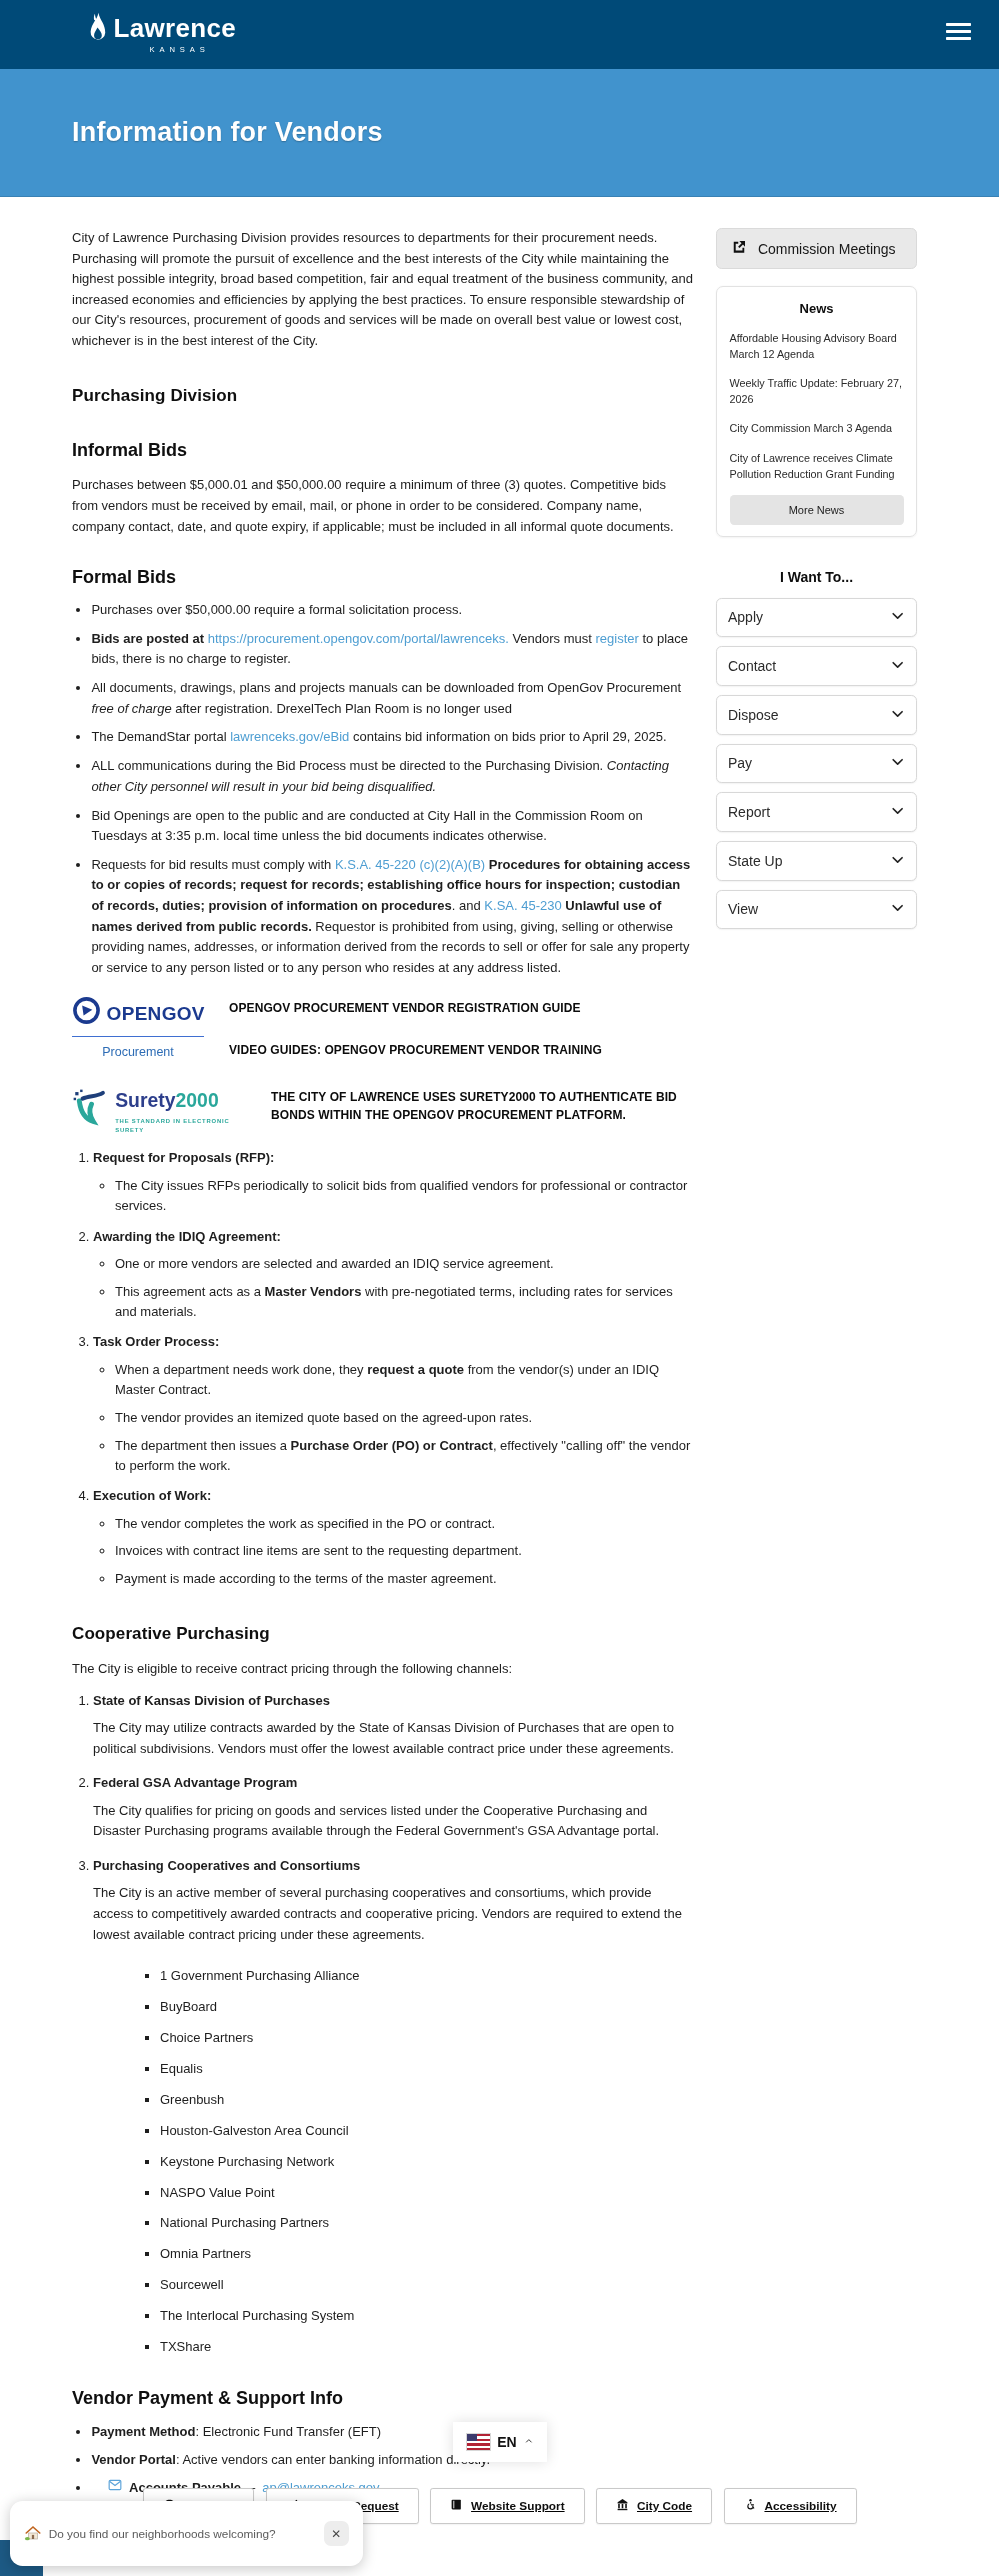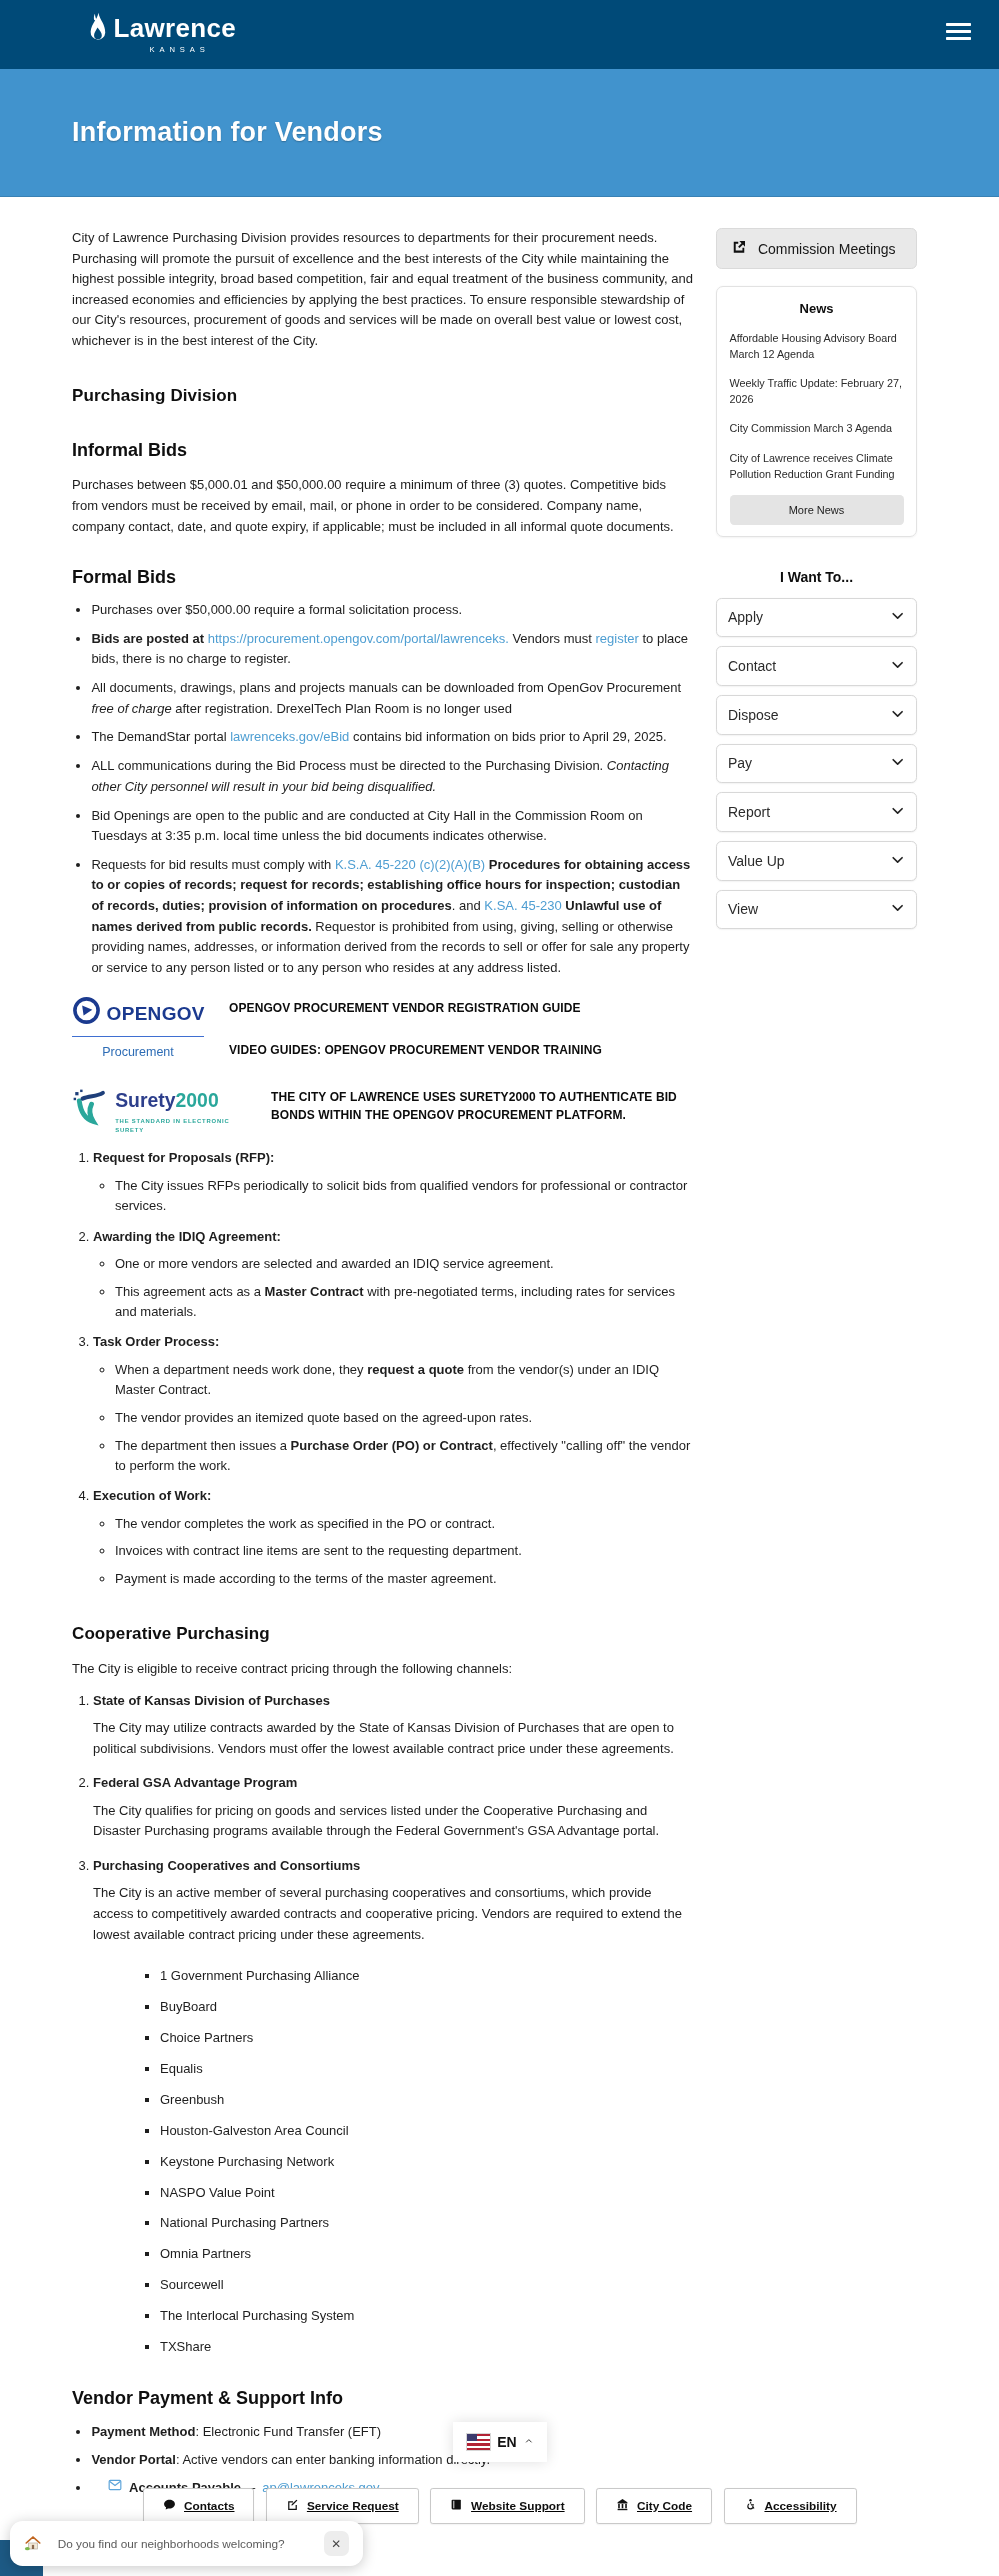--- a/index.html
+++ b/index.html
@@ -76,21 +76,21 @@
   .footer-area { position: absolute; left: 0; right: 0; bottom: 0; height: 154px; text-decoration: underline; }
   .lang-wrap { text-align: center; }
   .lang-box { display: inline-flex; align-items: center; gap: 7px; background: #fff; box-shadow: 0 0 14px rgba(0,0,0,.13); padding: 11.8px 14px; cursor: pointer; }
   .flag { width: 23.6px; height: 16px; position: relative; background: repeating-linear-gradient(#b22234 0 2.3px, #fff 2.3px 4.6px); outline: 0.7px solid #d7d7d7; }
   .flag::after { content: ""; position: absolute; left: 0; top: 0; width: 10.4px; height: 7.6px; background: #3c3b6e; }
   .lang-code { font-size: 14px; font-weight: 700; color: #111; }
   .footer-buttons { display: flex; justify-content: center; gap: 11.8px; margin-top: 26px; }
   .fbtn { display: flex; align-items: center; gap: 7.6px; background: #fff; border: 0.7px solid #c9c9c9; border-radius: 2.8px; padding: 9px 19px; font-size: 11.8px; font-weight: 600; color: #0f0f0f; cursor: pointer; font-family: inherit; box-shadow: 0 0.7px 1.4px rgba(0,0,0,.05); }
 
   
-  .chat-widget { position: absolute; left: 9.7px; bottom: 9.7px; width: 353px; background: #fff; border-radius: 12.5px; box-shadow: 0 2.1px 14px rgba(0,0,0,.22); padding: 10px 14px; display: flex; align-items: center; gap: 16px; z-index: 5; }
+  .chat-widget { position: absolute; left: 9.7px; bottom: 9.7px; width: 353px; background: #fff; border-radius: 12.5px; box-shadow: 0 2.1px 14px rgba(0,0,0,.22); padding: 20px 14px; display: flex; align-items: center; gap: 7px; z-index: 5; }
   .chat-text { font-size: 11.8px; color: #5b5b5b; flex: 1; }
   .chat-close { width: 25px; height: 25px; border-radius: 7px; background: #ededed; border: none; font-size: 11.8px; color: #444; cursor: pointer; flex-shrink: 0; }
   .chat-launcher { position: absolute; left: 0; bottom: 0; width: 43px; height: 36px; background: #1d5a85; z-index: 1; border-top-right-radius: 4.2px; cursor: pointer; }
 </style>
 </head>
 <body>
 
 <div class="page">
 
   <header class="site-header">
@@ -183,21 +183,21 @@
         <li>
           <span class="step-title">Request for Proposals (RFP):</span>
           <ul class="subs">
             <li><span>The City issues RFPs periodically to solicit bids from qualified vendors for professional or contractor services.</span></li>
           </ul>
         </li>
         <li>
           <span class="step-title">Awarding the IDIQ Agreement:</span>
           <ul class="subs">
             <li><span>One or more vendors are selected and awarded an IDIQ service agreement.</span></li>
-            <li><span>This agreement acts as a </span><span class="b">Master Contract</span><span> with pre-negotiated terms, including rates for services and materials.</span></li>
+            <li><span>This agreement acts as a </span><span class="b">Master Vendors</span><span> with pre-negotiated terms, including rates for services and materials.</span></li>
           </ul>
         </li>
         <li>
           <span class="step-title">Task Order Process:</span>
           <ul class="subs">
             <li><span>When a department needs work done, they </span><span class="b">request a quote</span><span> from the vendor(s) under an IDIQ Master Contract.</span></li>
             <li><span>The vendor provides an itemized quote based on the agreed-upon rates.</span></li>
             <li><span>The department then issues a </span><span class="b">Purchase Order (PO) or Contract</span><span>, effectively "calling off" the vendor to perform the work.</span></li>
           </ul>
         </li>
@@ -310,21 +310,21 @@
               <path d="M5 9l7 7 7-7" stroke="#222" stroke-width="2.6" fill="none" stroke-linecap="round" stroke-linejoin="round"></path>
             </svg></span>
       </div>
       <div class="dropdown">
         <span>Report</span>
         <span><svg width="15.3" height="15.3" viewBox="0 0 24 24">
               <path d="M5 9l7 7 7-7" stroke="#222" stroke-width="2.6" fill="none" stroke-linecap="round" stroke-linejoin="round"></path>
             </svg></span>
       </div>
       <div class="dropdown">
-        <span>Value Up</span>
+        <span>State Up</span>
         <span><svg width="15.3" height="15.3" viewBox="0 0 24 24">
               <path d="M5 9l7 7 7-7" stroke="#222" stroke-width="2.6" fill="none" stroke-linecap="round" stroke-linejoin="round"></path>
             </svg></span>
       </div>
       <div class="dropdown">
         <span>View</span>
         <span><svg width="15.3" height="15.3" viewBox="0 0 24 24">
               <path d="M5 9l7 7 7-7" stroke="#222" stroke-width="2.6" fill="none" stroke-linecap="round" stroke-linejoin="round"></path>
             </svg></span>
       </div>

